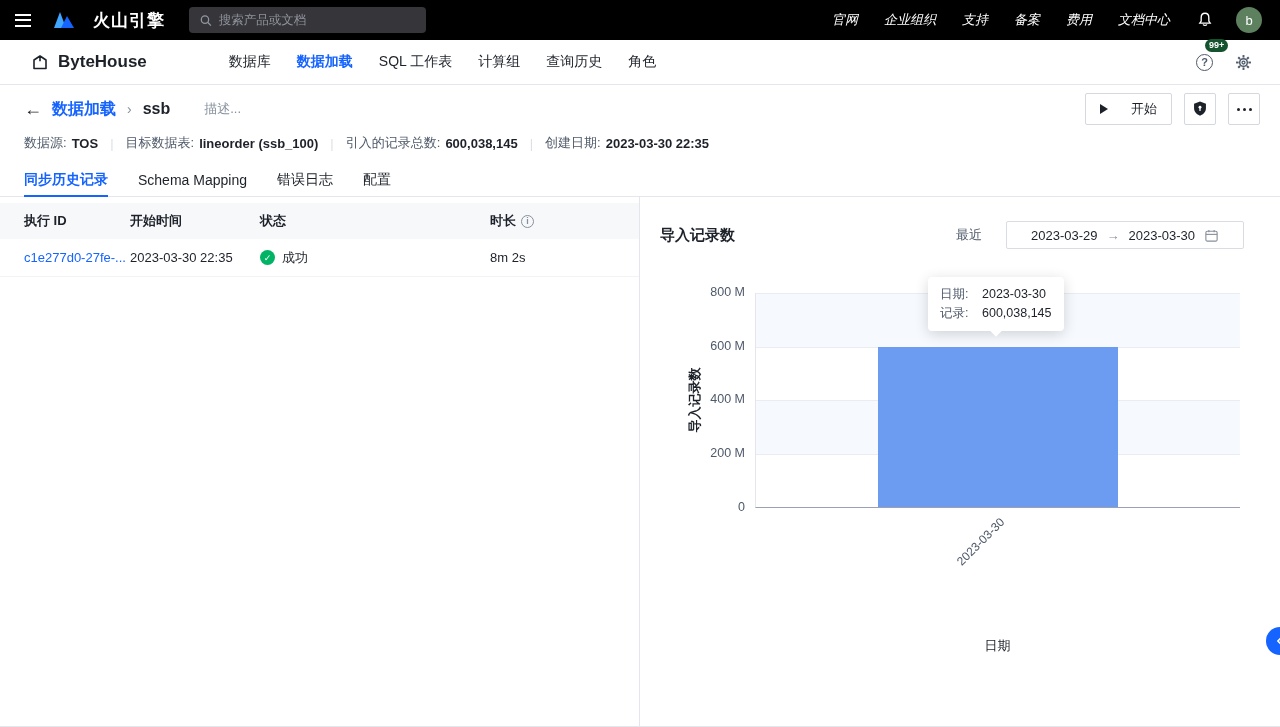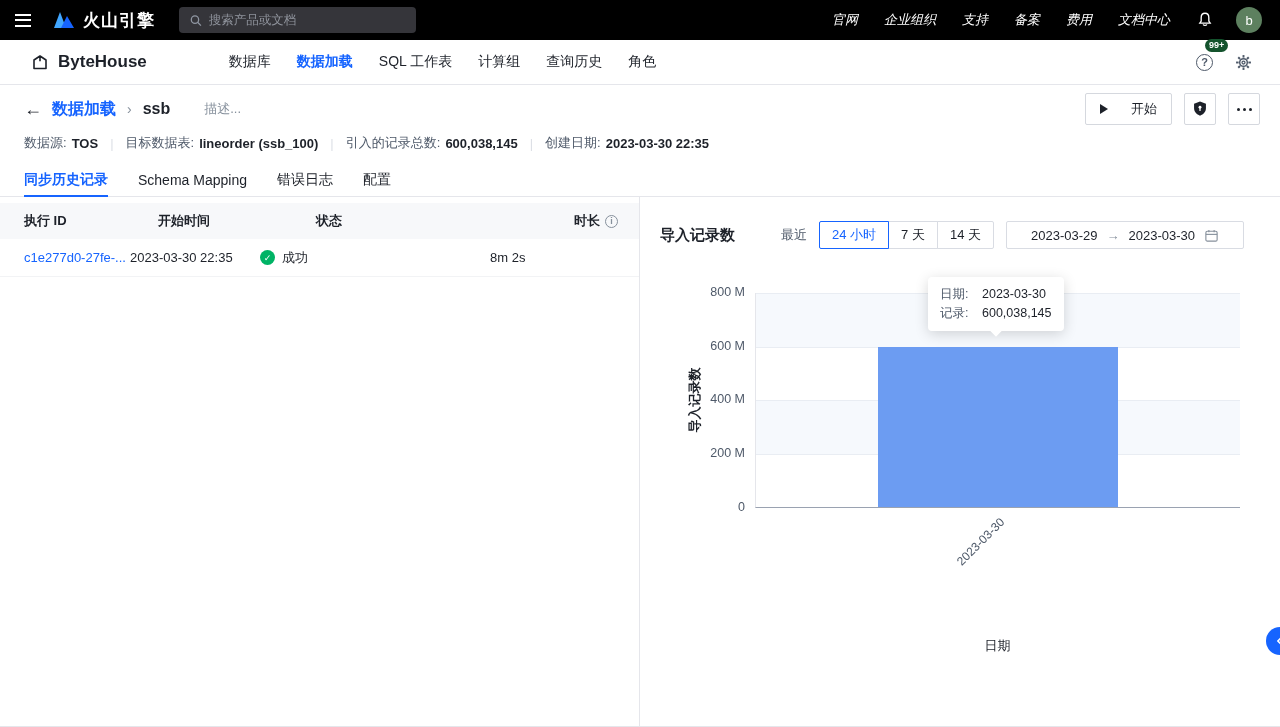--- a/index.html
+++ b/index.html
@@ -4,21 +4,21 @@
 <style>
   * { margin:0; padding:0; box-sizing:border-box; }
   html,body { background:#fff; }
   body { font-family:"Liberation Sans","DejaVu Sans",sans-serif; color:#1d2129; }
   .page { position:relative; width:1280px; height:727px; overflow:hidden; background:#fff; border-bottom:1px solid #e5e6eb; }
 
   
   .topbar { height:40px; background:#000; display:flex; align-items:center; color:#fff; padding-right:18px; }
   .hamburger { width:46px; height:40px; display:flex; flex-direction:column; justify-content:center; align-items:center; gap:3.5px; cursor:pointer; }
   .hamburger i { width:16px; height:2px; background:#fff; display:block; }
-  .brand { display:flex; align-items:center; gap:7px; margin-left:6px; cursor:pointer; }
+  .brand { display:flex; align-items:center; gap:17px; margin-left:6px; cursor:pointer; }
   .brand-name { font-size:17px; font-weight:700; letter-spacing:1px; }
   .topsearch { margin-left:24px; width:237px; height:26px; background:#35353a; border-radius:4px; display:flex; align-items:center; padding:0 10px; gap:6px; }
   .topsearch input { background:transparent; border:none; outline:none; color:#e5e5e5; font-size:12.5px; width:100%; font-family:inherit; }
   .topsearch input::placeholder { color:#8f939c; }
   .topspacer { flex:1; }
   .toplinks { display:flex; align-items:flex-start; gap:26px; font-size:13px;font-style:italic; }
   .toplinks a { color:#fff; text-decoration:none; cursor:pointer; }
   .bell { position:relative; margin-left:26px; width:20px; height:22px; cursor:pointer; }
   .badge { position:absolute; top:-6px; left:9px; background:#14532d; color:#fff; font-size:9px; line-height:13px; padding:0 4px; border-radius:7px; font-weight:700;margin-top:36px; }
   .avatar { margin-left:20px; width:26px; height:26px; border-radius:50%; background:#5d805f; color:#fff; display:flex; align-items:center; justify-content:center; font-size:13px; cursor:pointer; }
@@ -58,21 +58,21 @@
   .tab { display:flex; align-items:center; color:#1d2129; cursor:pointer; position:relative; }
   .tab.active { color:#1664ff; font-weight:600; }
   .tab.active::after { content:""; position:absolute; left:0; right:0; bottom:-1px; height:2px; background:#1664ff; }
 
   
   .content { display:flex; height:529px; }
   .left-pane { width:640px; border-right:1px solid #e5e6eb; }
   .right-pane { flex:1; position:relative; }
 
   
-  .thead { margin-top:6px; height:36px; background:#f7f8fa; display:grid; grid-template-columns:106px 130px 230px 1fr; align-items:center; padding-left:24px; font-size:13px; font-weight:600; color:#1d2129;gap:28px; }
+  .thead { margin-top:6px; height:36px; background:#f7f8fa; display:grid; grid-template-columns:106px 130px 230px 1fr; align-items:center; padding-left:24px; font-size:13px; font-weight:600; color:#1d2129; }
   .th { display:flex; align-items:center; }
   .info-icon { display:inline-flex; width:13px; height:13px; border:1px solid #86909c; border-radius:50%; align-items:center; justify-content:center; font-size:9px; color:#86909c; margin-left:5px; font-style:normal; cursor:pointer; }
   .trow { height:38px; display:grid; grid-template-columns:106px 130px 230px 1fr; align-items:center; padding-left:24px; font-size:13px; color:#1d2129; border-bottom:1px solid #f2f3f5; }
   .exec-link { color:#1664ff; text-decoration:none; cursor:pointer; white-space:nowrap; overflow:hidden; }
   .status { display:flex; align-items:center; gap:7px; }
   .check { width:15px; height:15px; border-radius:50%; background:#00b365; color:#fff; font-size:9px; display:flex; align-items:center; justify-content:center; }
 
   
   .chart-head { display:flex; align-items:center; margin:22px 36px 0 20px; height:32px; }
   .chart-title { font-size:15px; font-weight:700; color:#1d2129; }
@@ -256,25 +256,20 @@
           <span>成功</span>
         </span>
         <span>8m 2s</span>
       </div>
     </section>
 
     <section class="right-pane">
       <div class="chart-head">
         <span class="chart-title">导入记录数</span>
         <span class="recent">最近</span>
-        <div class="seg">
-          <button class="active">24 小时</button>
-          <button>7 天</button>
-          <button>14 天</button>
-        </div>
         <div class="daterange">
           <span>2023-03-29</span>
           <span class="dr-arrow">→</span>
           <span>2023-03-30</span>
           <svg width="15" height="15" viewBox="0 0 16 16">
             <rect x="2" y="3.5" width="12" height="10.5" rx="1.5" fill="none" stroke="#86909c" stroke-width="1.2"></rect>
             <line x1="2" y1="6.8" x2="14" y2="6.8" stroke="#86909c" stroke-width="1.2"></line>
             <line x1="5.2" y1="2" x2="5.2" y2="4.6" stroke="#86909c" stroke-width="1.2"></line>
             <line x1="10.8" y1="2" x2="10.8" y2="4.6" stroke="#86909c" stroke-width="1.2"></line>
           </svg>

